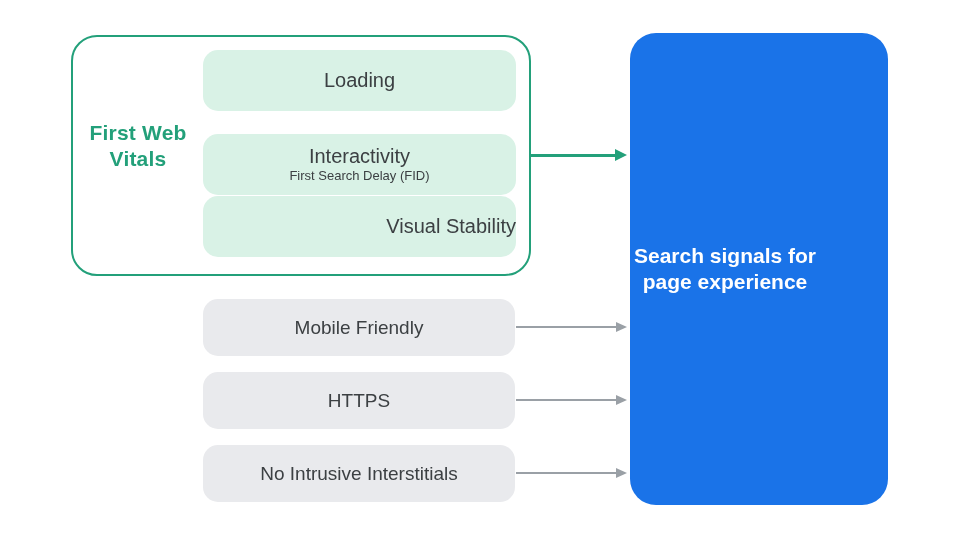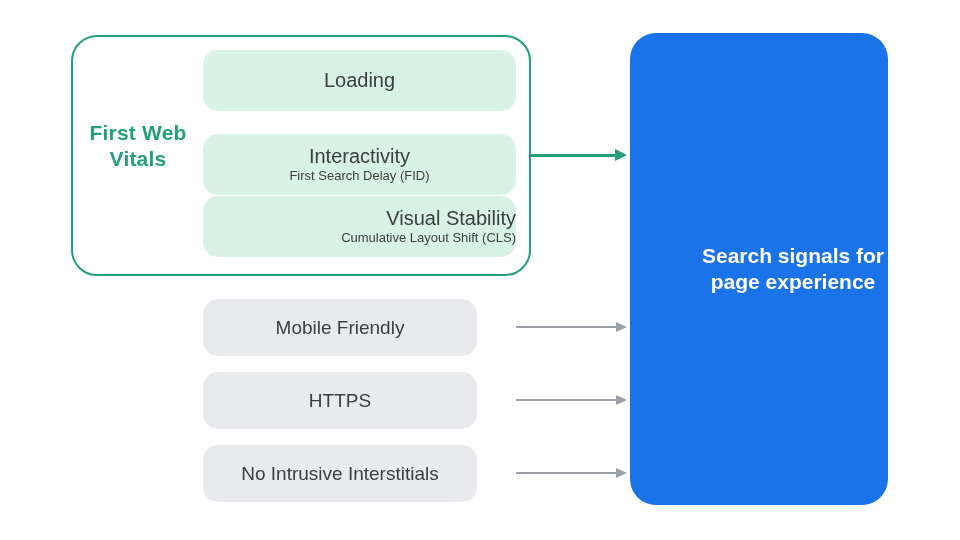--- a/index.html
+++ b/index.html
@@ -63,39 +63,39 @@
   .vital-subtitle{
     color:var(--text-dark);
     font-size:13px;
     line-height:16px;
   }
 
   
   .signal-card{
     position:absolute;
     left:203px;
-    width:274px;height:57px;
+    width:312px;height:57px;
     background:var(--gray-box);
     border-radius:15px;
     display:flex;align-items:center;justify-content:center;
     color:var(--text-dark);
     font-size:19px;
   }
   .signal-card.s0{top:299px;}
   .signal-card.s1{top:372px;}
   .signal-card.s2{top:445px;}
 
   
   .result-panel{
     position:absolute;
     left:630px;top:33px;
     width:258px;height:472px;
     background:var(--blue);
     border-radius:26px;
-    display:flex;align-items:center;justify-content:flex-end;
+    display:flex;align-items:center;justify-content:flex-start;
   }
   .result-label{
     width:190px;
     text-align:center;
     color:var(--white);
     font-size:21px;
     font-weight:bold;
     line-height:26px;
   }
 
@@ -138,21 +138,20 @@
     <div class="vital-title">Loading</div>
   </div>
 
   <div class="vital-card v1">
     <div class="vital-title">Interactivity</div>
     <div class="vital-subtitle">First Search Delay (FID)</div>
   </div>
 
   <div class="vital-card v2">
     <div class="vital-title">Visual Stability</div>
-    <div class="vital-subtitle">Cumulative Layout Shift (CLS)</div>
   </div>
 
   <div class="signal-card s0">Mobile Friendly</div>
 
   <div class="signal-card s2">No Intrusive Interstitials</div>
 
   <div class="signal-card s1">HTTPS</div>
 
   <div class="arrow green-arrow">
     <div class="shaft"></div>

